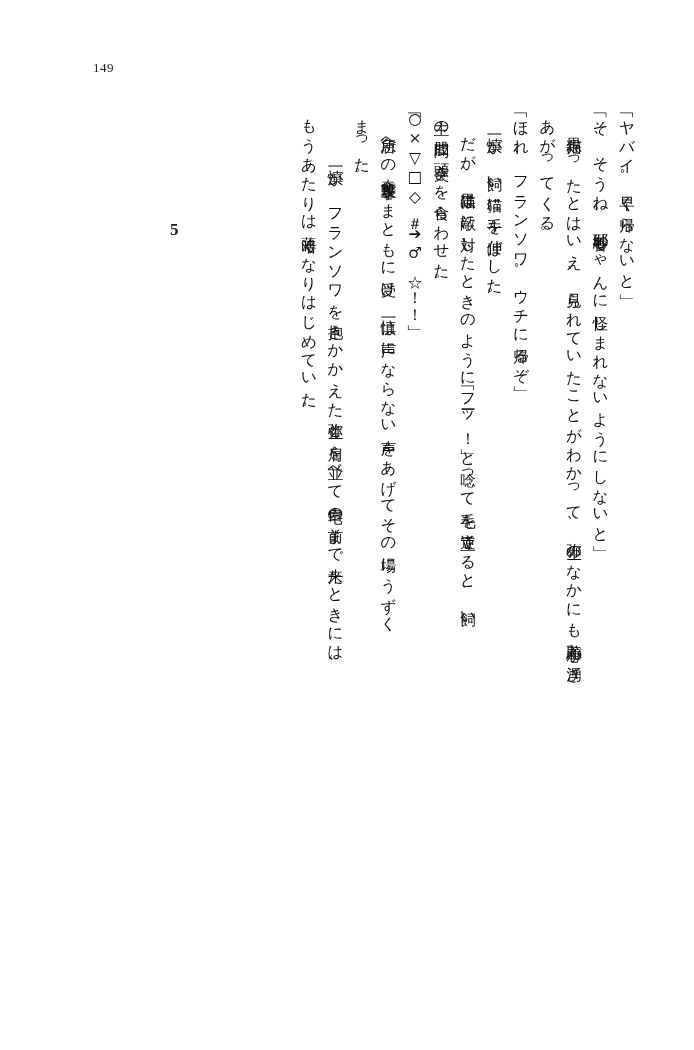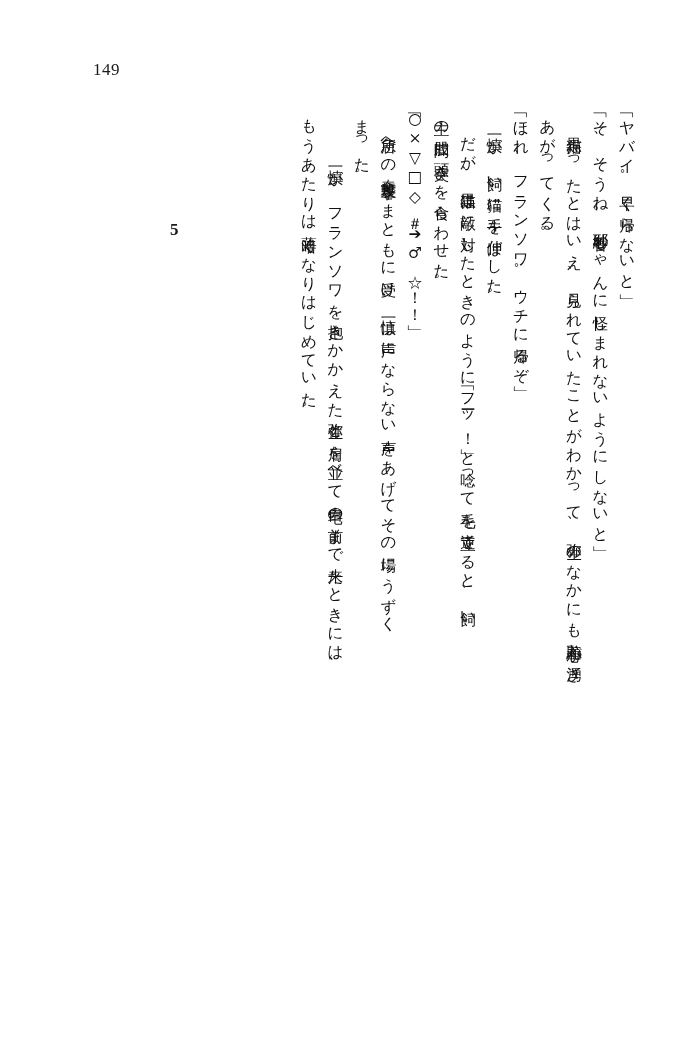--- a/index.html
+++ b/index.html
@@ -14,21 +14,21 @@
     background: #ffffff;
     overflow: hidden;
     font-family: "DejaVu Serif", "Liberation Serif", serif;
     color: #1a1a1a;
   }
   
   .page-number {
     position: absolute;
     left: 93px;
     top: 60px;
-    font-size: 17px;
+    font-size: 13px;
     font-family: "Liberation Serif", serif;
     letter-spacing: 0.5px;
     color: #1a1a1a;
   }
   
   .section-number {
     position: absolute;
     left: 170px;
     top: 220px;
     font-size: 17px;

